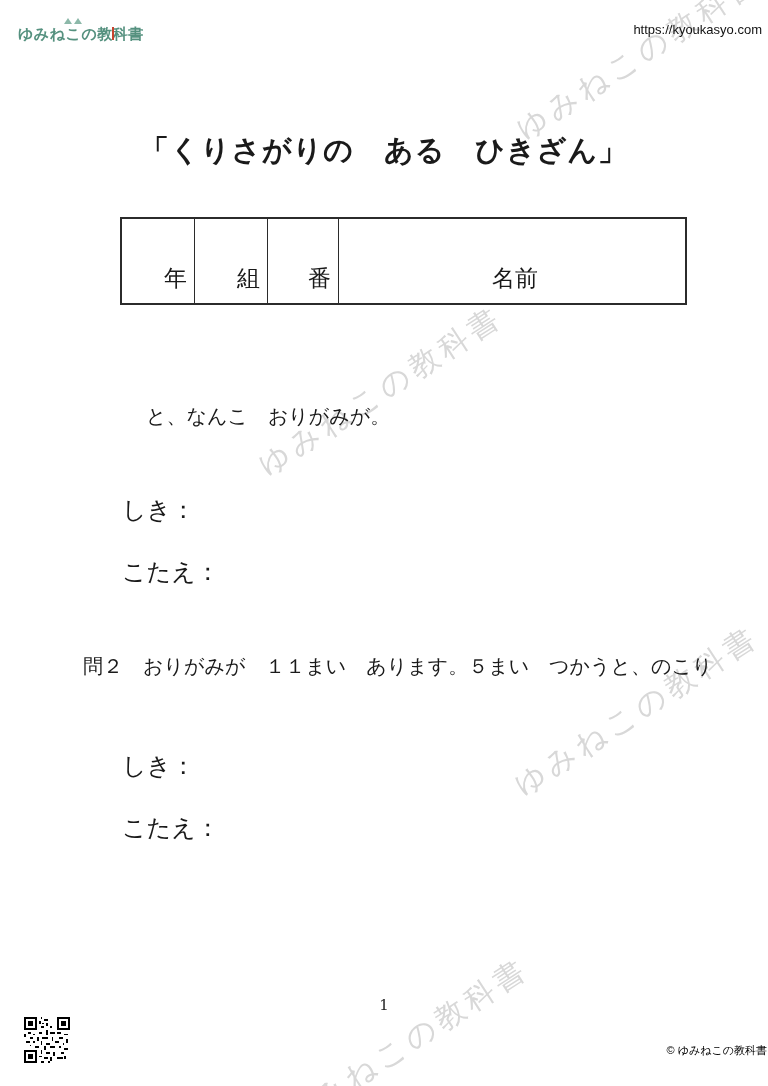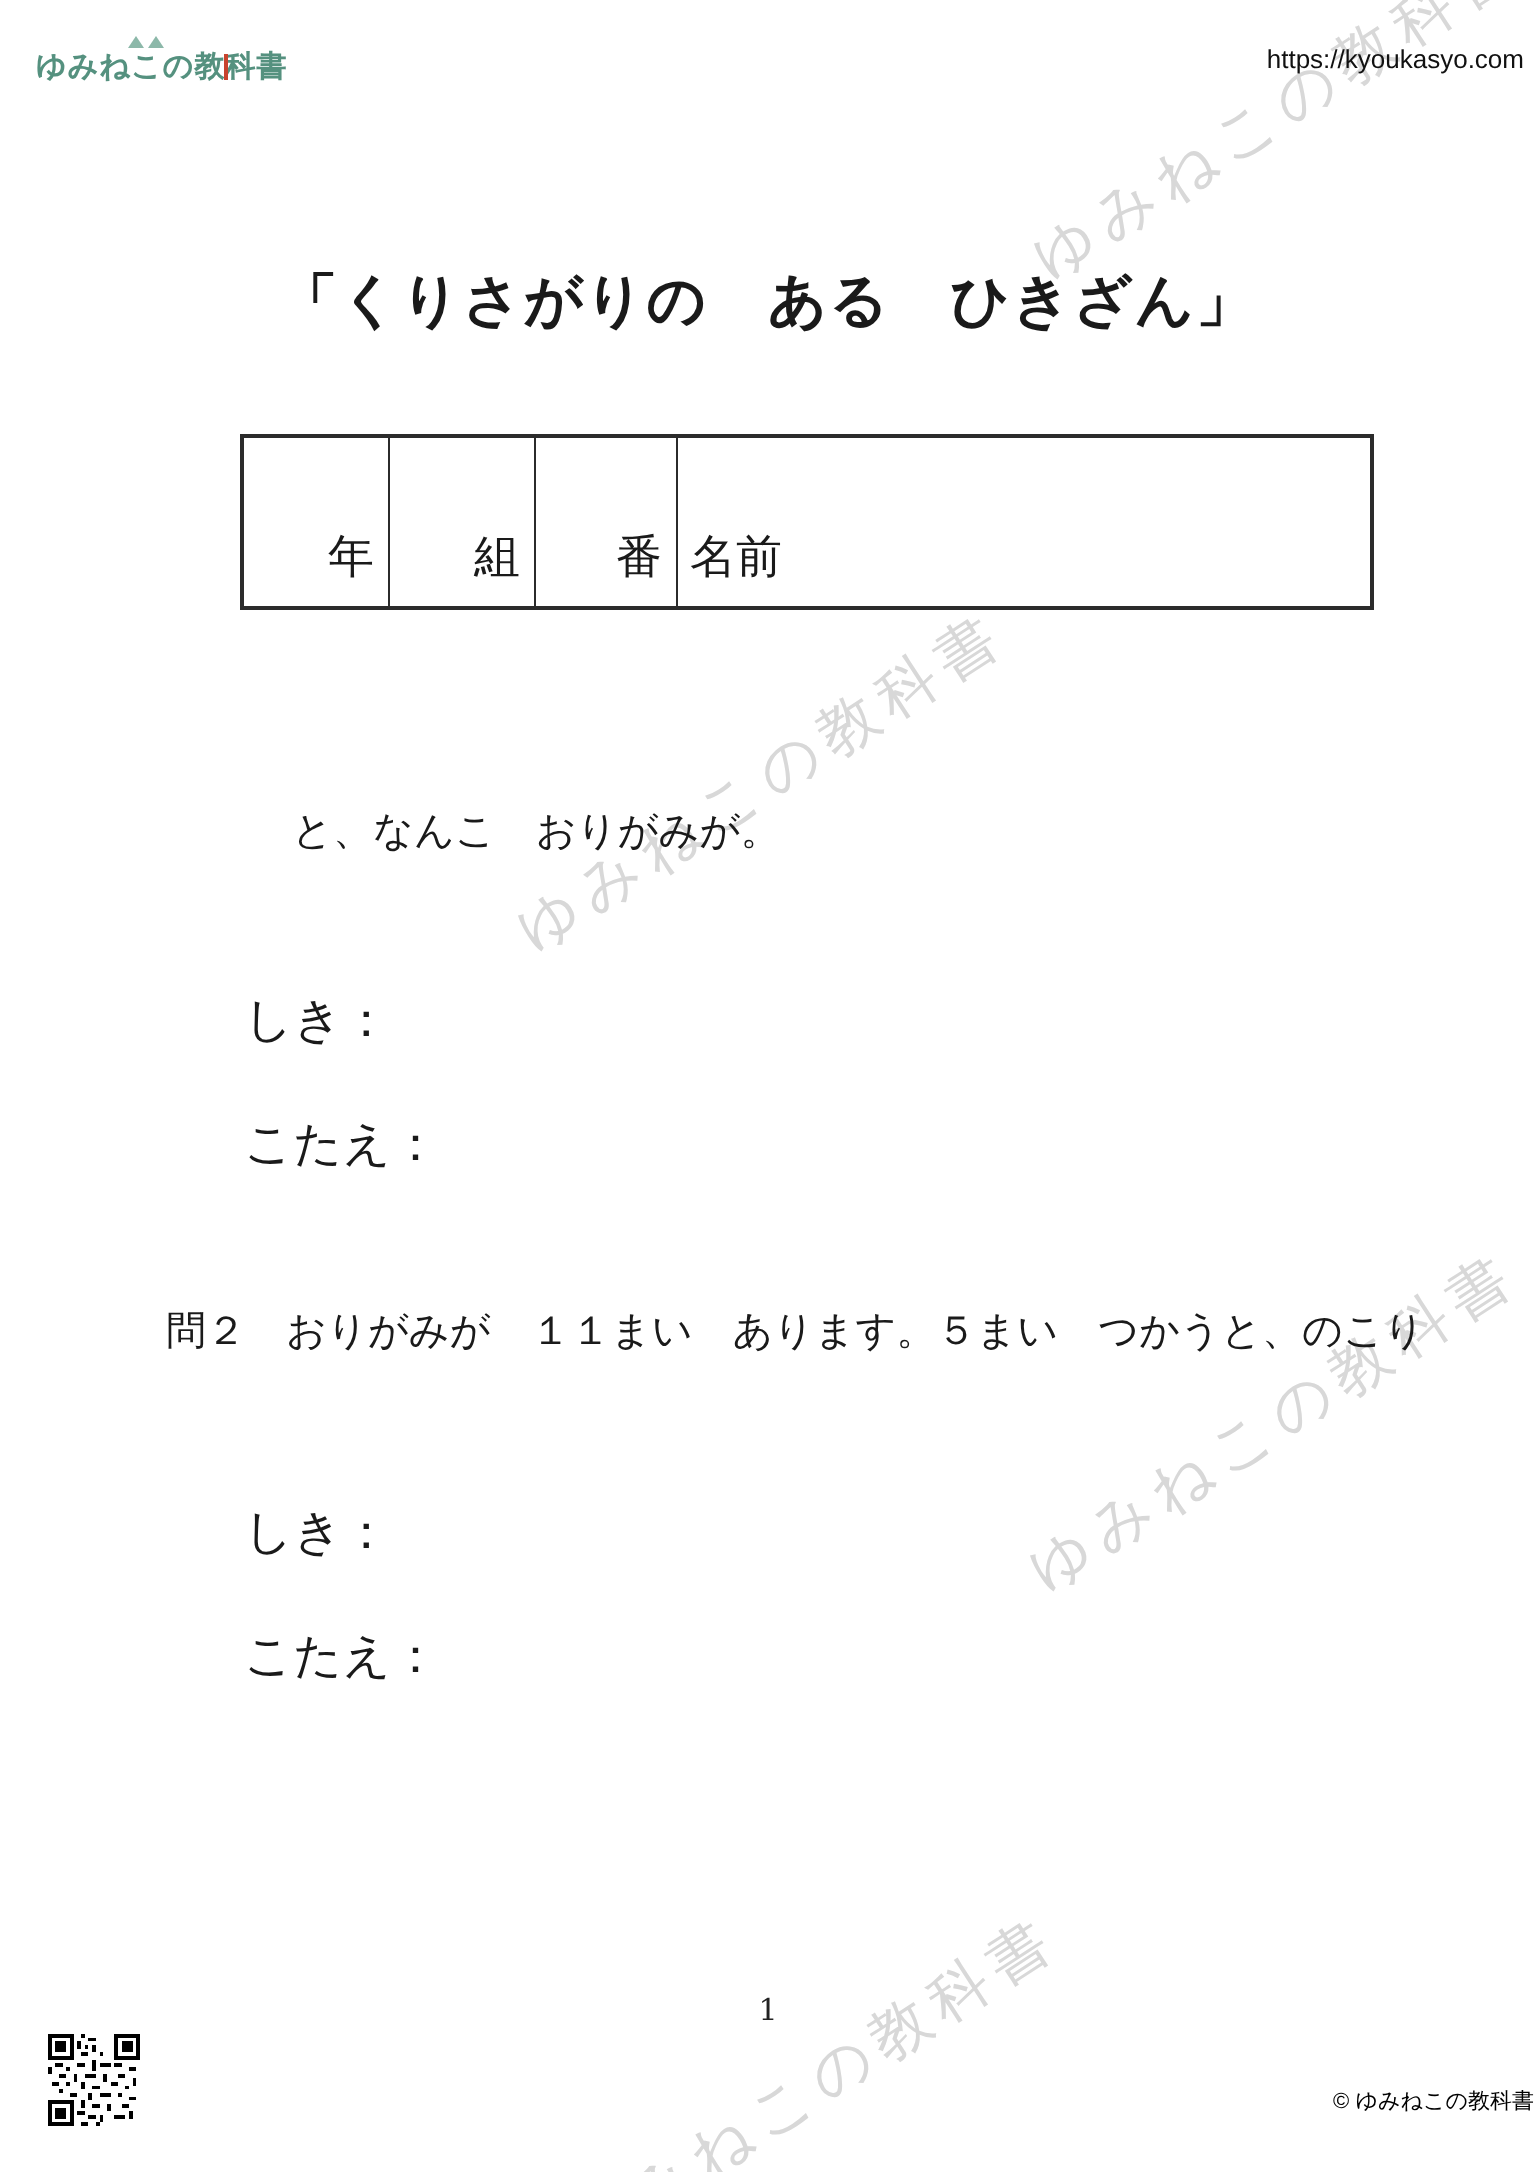--- a/index.html
+++ b/index.html
@@ -83,21 +83,21 @@
     justify-content:flex-end;
     padding:0 7px 9px 0;
     font-size:23px;
     font-weight:500;
   }
   .nt-cell.c1,.nt-cell.c2 { width:73px; }
   .nt-cell.c3 { width:71px; }
   .nt-cell.c4 {
     flex:1;
     border-right:none;
-    justify-content:flex-start;
+    justify-content:center;
     padding:0 0 9px 6px;
   }
 
   
   .problem {
     left:83px; width:640px;
     font-size:20px;
     font-weight:500;
     line-height:41px;
   }

